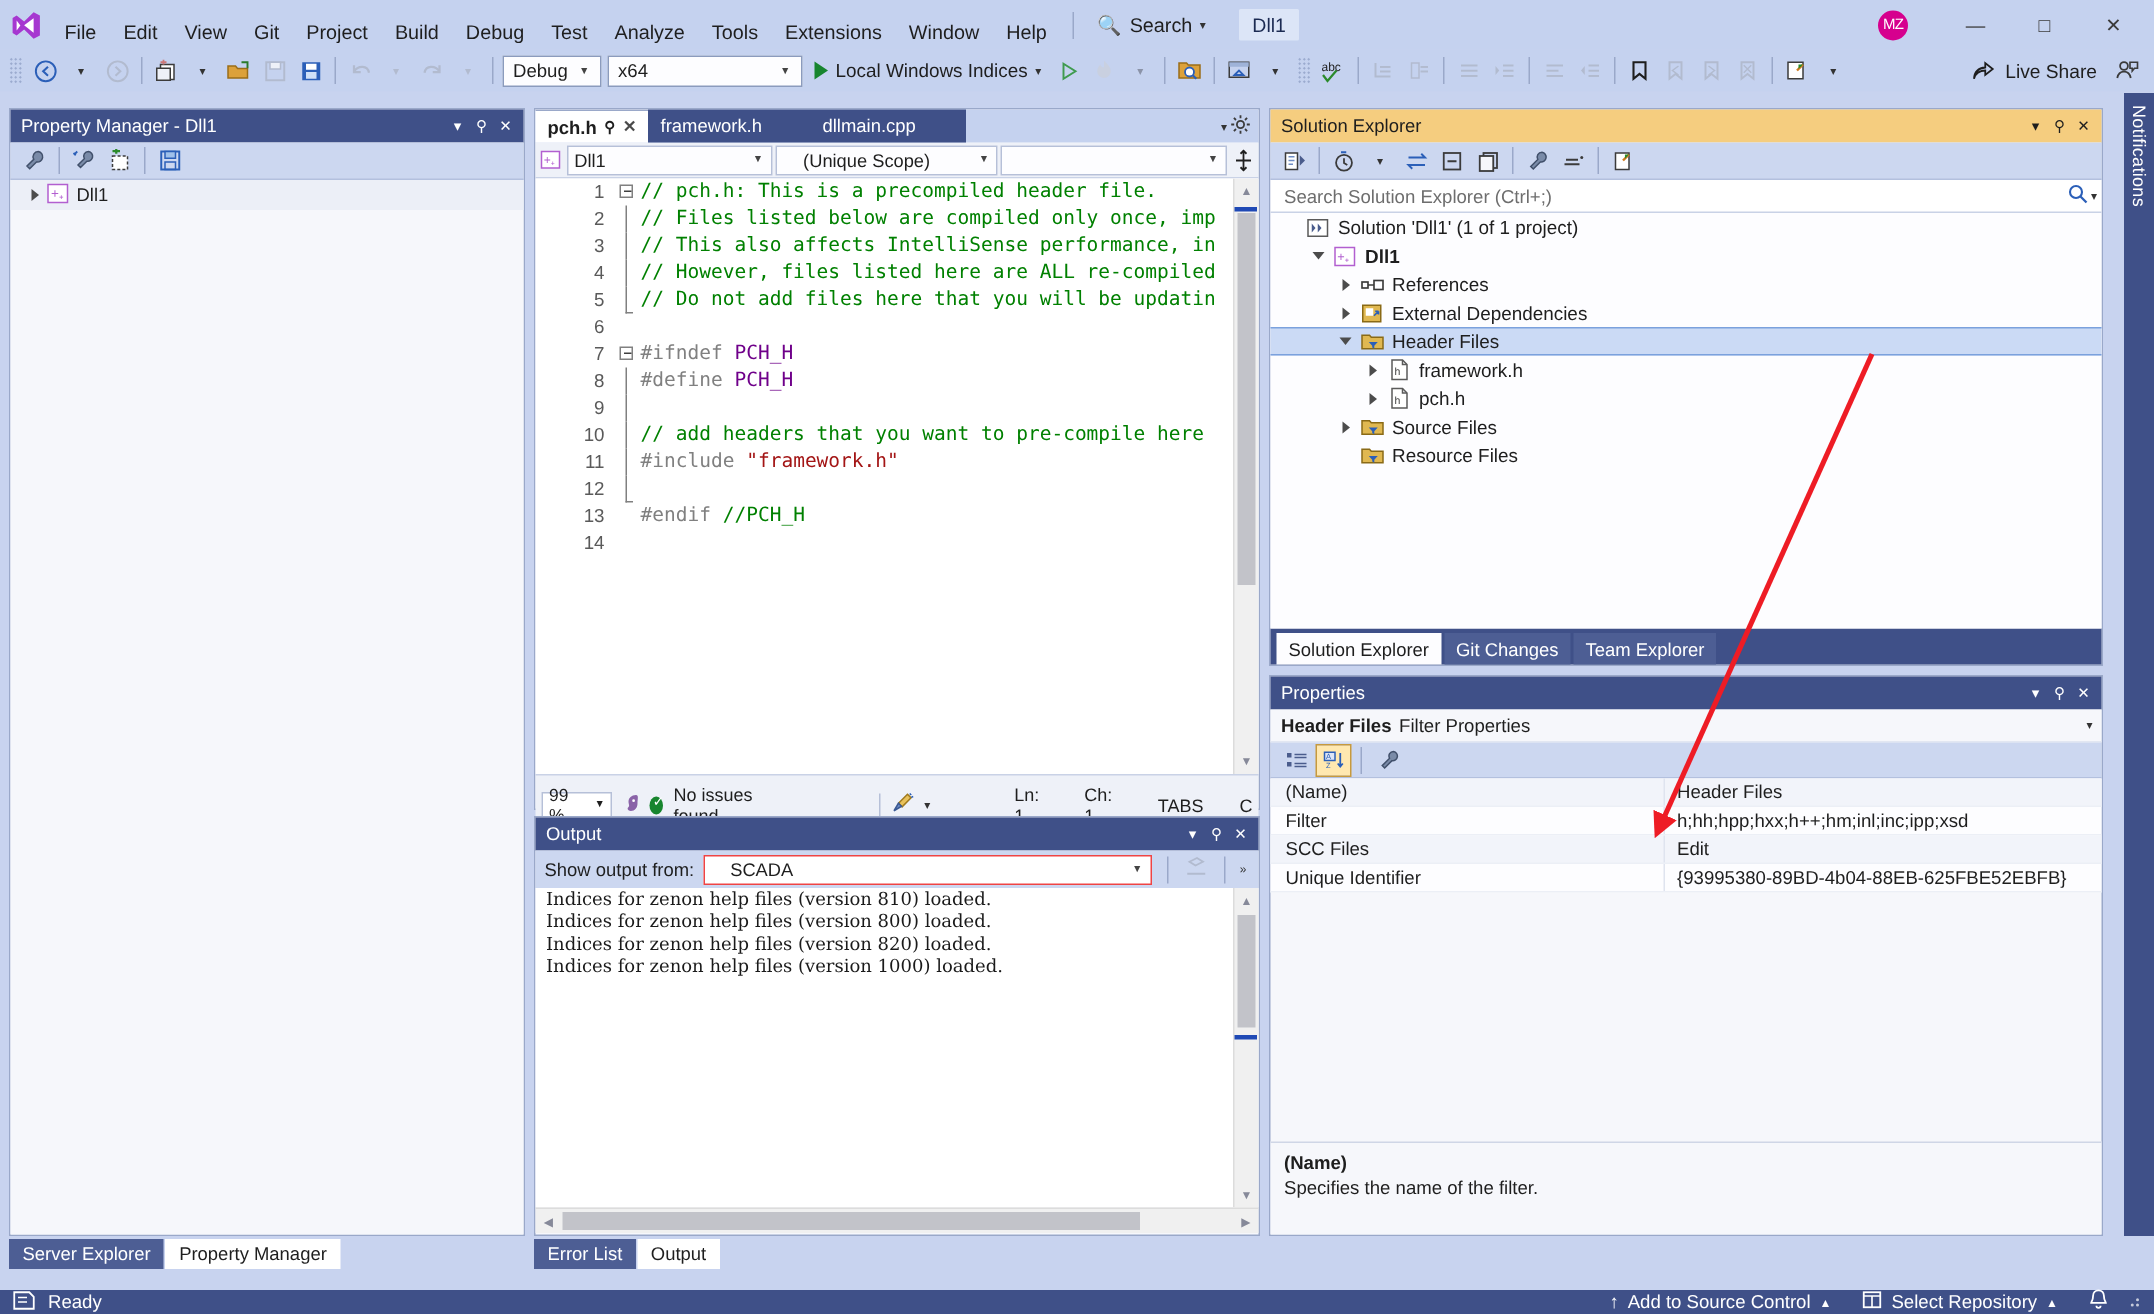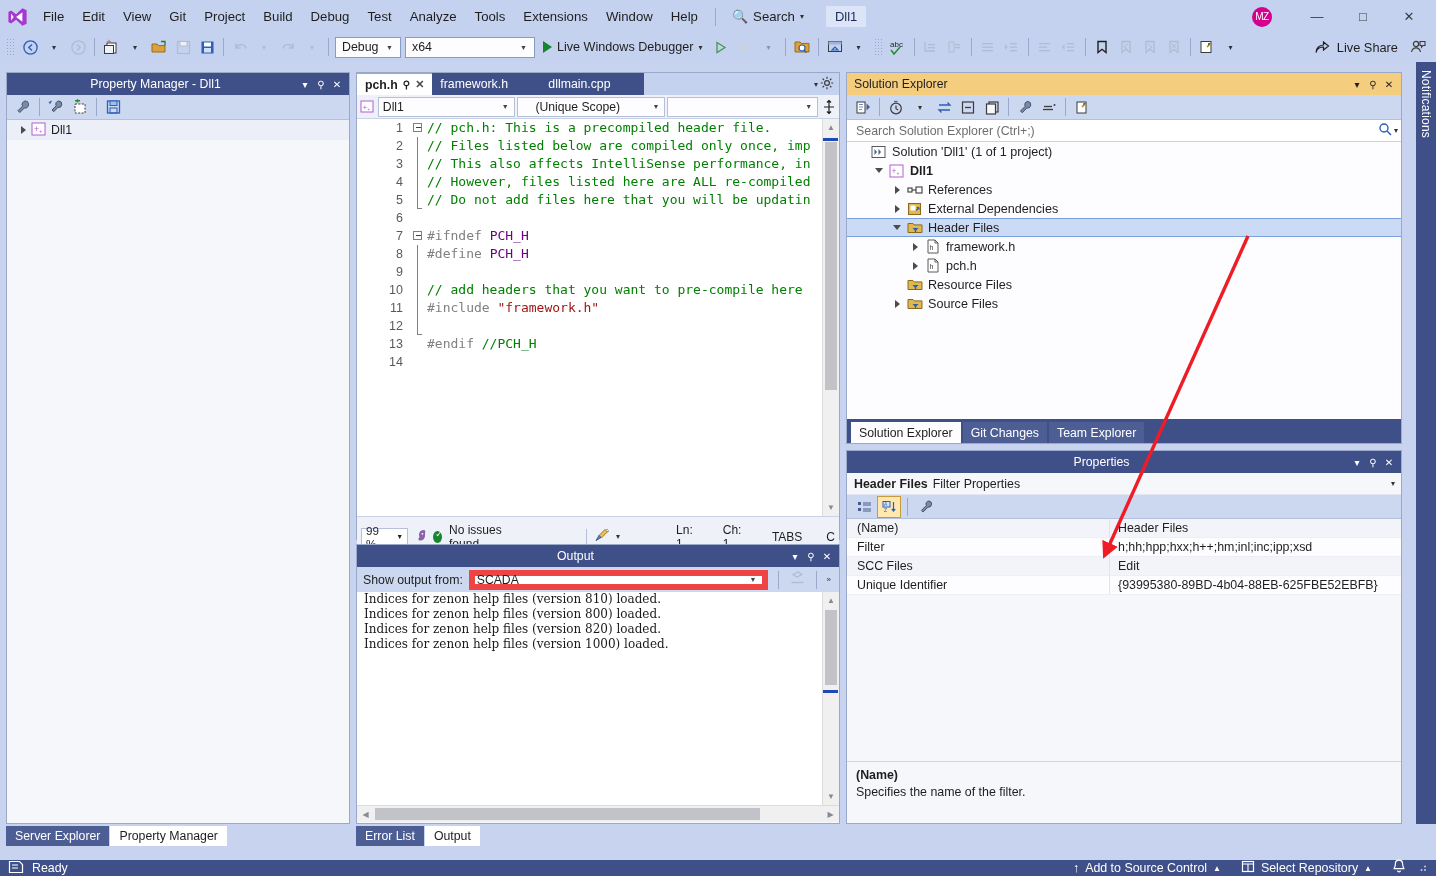--- a/index.html
+++ b/index.html
@@ -16,21 +16,21 @@
   }
   .app { position:absolute; inset:0; background:#c8d3ef; }
 
   
   .titlebar {
     position:absolute; top:0; left:0; width:1436px; height:33px;
     background:#c5d2ef; display:flex; align-items:center;
   }
   .vs-logo { width:34px; height:33px; display:flex; align-items:center; justify-content:center; }
   .vs-logo svg { display:block; }
-  .menu { display:flex; align-items:center; height:33px; }
+  .menu { display:flex; align-items:flex-end; height:33px; }
   .menu-item {
     padding:0 9px; height:23px; line-height:23px; font-size:13.2px; color:#1e1e1e;
     cursor:default; white-space:nowrap;
   }
   .menu-sep { width:1px; height:18px; background:#9aa8c9; margin:0 8px; }
   .search-box {
     display:flex; align-items:center; gap:5px; padding:0 8px; height:23px;
     font-size:13.2px; color:#1e1e1e; cursor:default;
   }
   .search-box .mag { font-size:13px; }
@@ -71,21 +71,21 @@
   .run-label { font-size:12.6px; color:#1e1e1e; }
   .tri { width:0;height:0;border-left:9px solid #17852e;border-top:6px solid transparent;border-bottom:6px solid transparent; }
   .live-share { display:flex; align-items:center; gap:6px; font-size:12.8px; color:#1e1e1e; padding:0 8px; cursor:default;}
 
   
   .tool { position:absolute; background:#f6f7fb; border:1px solid #9aa8c9; }
   .tool-header {
     height:22px; display:flex; align-items:center; padding:0 4px 0 7px;
     font-size:12.3px; color:#1e1e1e;
   }
-  .tool-header.inactive { background:#3f5088; color:#ffffff;text-align:center; }
+  .tool-header.inactive { background:#3f5088; color:#ffffff; }
   .tool-header.active { background:#f5cd7f; color:#1e1e1e; }
   .tool-header .title { flex:1; white-space:nowrap; overflow:hidden; }
   .hdr-btn { width:16px; height:18px; display:flex; align-items:center; justify-content:center;
              font-size:10px; cursor:default; }
   .tool-toolbar {
     height:25px; background:#ccd7f0; display:flex; align-items:center; padding-left:4px;
     border-bottom:1px solid #b3c0de;
   }
 
   
@@ -143,22 +143,22 @@
                 align-items:center; font-size:11.6px; padding-left:4px; }
   .zoom-combo .arr { margin-left:auto; font-size:7px; padding:0 4px; }
   .okdot { width:12px; height:12px; border-radius:50%; background:#17852e; position:relative; }
   .okdot:after { content:"✓"; position:absolute; left:2px; top:-2px; color:#fff; font-size:9px; }
   .st-sep { width:1px; height:15px; background:#b6c0d8; margin:0 7px; }
 
   
   #output { left:356px; top:544px; width:484px; height:280px; }
   .out-toolbar { height:25px; background:#ccd7f0; display:flex; align-items:center; gap:6px;
                  padding:0 4px 0 6px; font-size:12.3px; }
-  .out-combo { flex:1; max-width:320px; height:20px; background:#fff; border:6px solid #ef4444;
-               display:flex; align-items:center; padding-left:2px; font-size:12.2px; }
+  .out-combo { flex:1; max-width:320px; height:20px; background:#fff; border:1px solid #ef4444;
+               display:flex; align-items:center; padding-left:17px; font-size:12.2px; }
   .out-combo .arr { margin-left:auto; font-size:7px; padding:0 5px; color:#444; }
   .out-body { position:relative; background:#fff; height:calc(100% - 22px - 25px - 18px); overflow:hidden; }
   .out-line { font-family:"DejaVu Serif", serif; font-size:12px; line-height:15px; color:#1a1a1a;
               padding-left:7px; white-space:pre; }
   .hscroll { height:17px; background:#f0f0f0; border-top:1px solid #dcdcdc; position:relative; }
   .hscroll .thumb { position:absolute; top:2px; bottom:2px; background:#c2c3c9; }
   .hscroll .la,.hscroll .ra { position:absolute; top:0; bottom:0; width:17px; display:flex;
       align-items:center; justify-content:center; color:#868999; font-size:8px; }
   .hscroll .la { left:0; } .hscroll .ra { right:0; }
 
@@ -336,21 +336,21 @@
     <div class="combo debug">
       <span class="val">Debug</span>
       <span class="arr">▼</span>
     </div>
     <div class="combo plat">
       <span class="val">x64</span>
       <span class="arr">▼</span>
     </div>
     <div class="run-btn">
       <span class="tri"></span>
-      <span class="run-label">Live Windows Debugger</span>
+      <span class="run-label">Local Windows Indices</span>
       <span class="caretdown">▾</span>
     </div>
     <div class="tbtn">
       <svg width="15" height="15" viewBox="0 0 15 15">
           <path d="M4 2.5 12 7.5 4 12.5z" fill="none" stroke="#3f9b4f" stroke-width="1.3"></path>
         </svg>
     </div>
     <div class="tbtn">
       <svg width="16" height="16" viewBox="0 0 16 16">
           <path d="M8 1.5c3 3 4.5 4.5 4.5 7A4.5 4.5 0 0 1 3.5 8.5c0-2 1-3 2-4.5.5 1.5 1.5 2 2.5 2z" fill="#c9d0e0"></path>
@@ -838,40 +838,40 @@
           <span class="se-icon">
             <svg width="14" height="15" viewBox="0 0 14 15">
               <path d="M2 1h7l3 3v10H2z" fill="#fff" stroke="#5a5a5a"></path>
               <path d="M9 1v3h3" fill="none" stroke="#5a5a5a"></path>
               <text x="3.6" y="11" font-size="7" fill="#3b3b3b" font-family="Liberation Sans">h</text>
             </svg>
           </span>
           <span style="padding-left: 4px;">pch.h</span>
         </div>
         <div class="se-row" style="padding-left: 42px;">
+          <span class="exp">
+            <span class="tri-right"></span>
+          </span>
+          <span class="se-icon">
+            <svg width="16" height="14" viewBox="0 0 16 14">
+              <path d="M1 2.5h5l1.2 1.4H15v7.6H1z" fill="#e0b851" stroke="#8a6a16"></path>
+              <path d="M5.5 7h6l-2.3 2.5v2l-1.4-.8v-1.2z" fill="#2b5fb8"></path>
+            </svg>
+          </span>
+          <span style="padding-left: 4px;">Source Files</span>
+        </div>
+        <div class="se-row" style="padding-left: 42px;">
           <span class="exp"></span>
           <span class="se-icon">
             <svg width="16" height="14" viewBox="0 0 16 14">
               <path d="M1 2.5h5l1.2 1.4H15v7.6H1z" fill="#e0b851" stroke="#8a6a16"></path>
               <path d="M5.5 7h6l-2.3 2.5v2l-1.4-.8v-1.2z" fill="#2b5fb8"></path>
             </svg>
           </span>
           <span style="padding-left: 4px;">Resource Files</span>
-        </div>
-        <div class="se-row" style="padding-left: 42px;">
-          <span class="exp">
-            <span class="tri-right"></span>
-          </span>
-          <span class="se-icon">
-            <svg width="16" height="14" viewBox="0 0 16 14">
-              <path d="M1 2.5h5l1.2 1.4H15v7.6H1z" fill="#e0b851" stroke="#8a6a16"></path>
-              <path d="M5.5 7h6l-2.3 2.5v2l-1.4-.8v-1.2z" fill="#2b5fb8"></path>
-            </svg>
-          </span>
-          <span style="padding-left: 4px;">Source Files</span>
         </div>
       </div>
     <div class="se-tabs">
       <div class="se-tab active">Solution Explorer</div>
       <div class="se-tab">Git Changes</div>
       <div class="se-tab">Team Explorer</div>
     </div>
   </div>
 
   <div class="tool" id="props">

